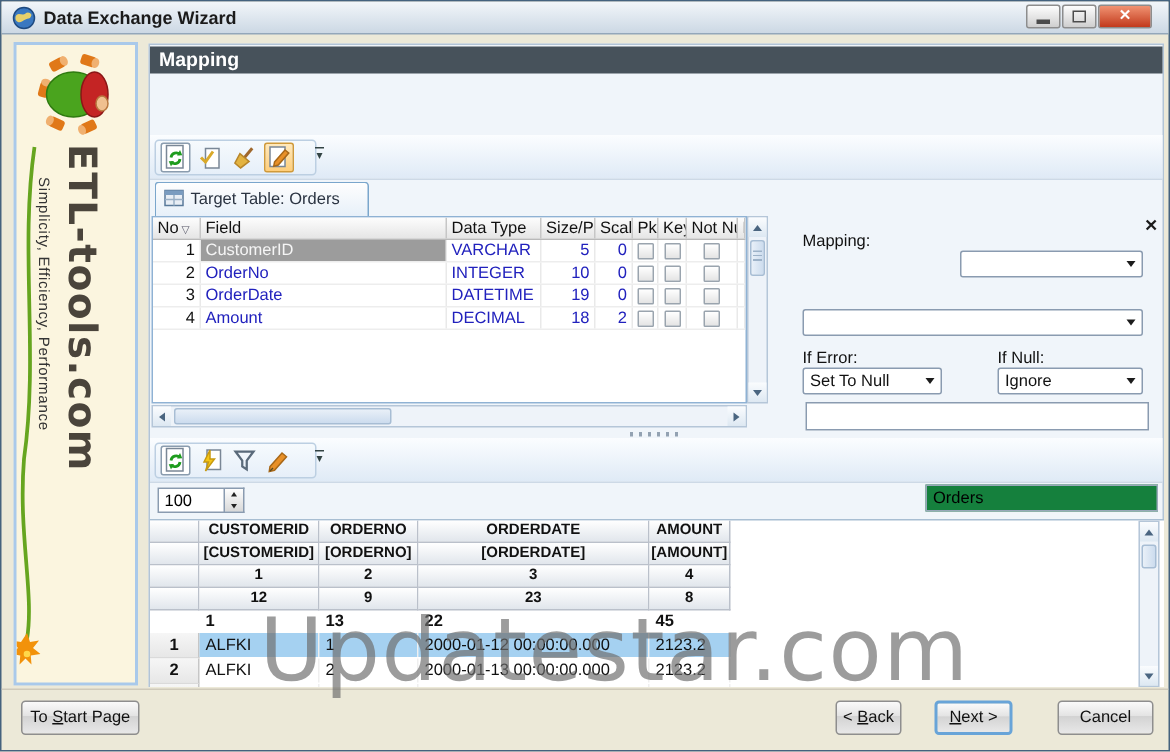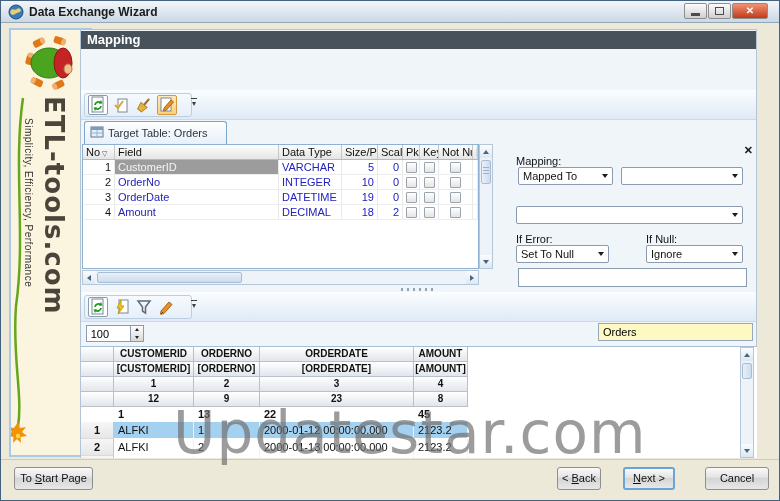--- a/index.html
+++ b/index.html
@@ -16,21 +16,21 @@
 
 .side{position:absolute;left:8px;top:27px;width:83px;height:429px;background:#fbf5df;border:2px solid #a9c9ea;overflow:hidden}
 .vtext{writing-mode:vertical-rl}
 .brand{position:absolute;left:28px;top:66px;height:360px;font-family:"DejaVu Sans",sans-serif;font-size:26px;font-weight:bold;color:#4a443b;letter-spacing:1px}
 .tagline{position:absolute;left:12px;top:88px;height:280px;font-size:10px;color:#333;letter-spacing:.5px}
 
 .btn{position:absolute;height:23px;border:1px solid #8e8e8e;border-radius:3px;background:linear-gradient(#fafafa,#e3e3e3 45%,#d3d3d3 46%,#e8e8e8);font-size:11px;color:#111;text-align:center;line-height:21px;cursor:default}
 .btn.focus{border:2px solid #68a4d8;line-height:19px}
 .mn{text-decoration:underline}
 
-.main{position:absolute;left:79px;top:28px;width:677px;height:429px;background:#f0f5fa;border:1px solid #b2c4d6}
+.main{position:absolute;left:98px;top:28px;width:677px;height:429px;background:#f0f5fa;border:1px solid #b2c4d6}
 .stephdr{position:absolute;left:0;top:1px;width:675px;height:18px;background:#47525b;color:#fff;font-size:13px;font-weight:bold;line-height:18px;padding-left:6px}
 .stepdesc{position:absolute;left:0;top:19px;width:675px;height:41px;background:#cae4c2;padding:5px 0 0 8px}
 
 .tb{position:absolute;left:0;width:675px;height:30px;background:linear-gradient(#fbfdff,#dfeaf6);border-bottom:1px solid #cdd9e6}
 .tbg{position:absolute;left:3px;top:3px;height:24px;border:1px solid #bccfe2;border-radius:3px;background:linear-gradient(#f6fafd,#e6eff9);display:flex;align-items:center;gap:3px;padding:1px 14px 1px 3px}
 .ti{width:20px;height:20px;display:flex;align-items:center;justify-content:center;border-radius:2px}
 .ti.boxed{border:1px solid #8a9cae;background:#fff}
 .ti.on{border:1px solid #d09a3a;background:linear-gradient(#ffe9bd,#ffce7a)}
 .ovf{position:absolute;right:2px;top:5px;width:10px;text-align:center;font-size:8px;color:#344;line-height:7px}
 .ovfbar{width:6px;height:1px;background:#344;margin:0 auto 1px}
@@ -70,21 +70,21 @@
 .tbox{position:absolute;border:1px solid #8a9bb0;background:#fff}
 .px{position:absolute;right:5px;top:0;font-size:11px;font-weight:bold;color:#1a1a1a;cursor:default}
 
 .dots{width:36px;height:3px;margin:0 auto;background:repeating-linear-gradient(90deg,#93a2b2 0 2px,transparent 2px 6px)}
 
 .spini{position:absolute;left:5px;top:295px;width:45px;height:17px;border:1px solid #8a9bb0;font:11px "Liberation Sans",sans-serif;text-align:right;padding-right:21px}
 .spinb{position:absolute;left:50px;top:295px;width:13px;height:17px;display:flex;flex-direction:column;border:1px solid #8a9bb0;border-left:none;background:linear-gradient(#fefefe,#d8d8d8)}
 .sb{flex:1;display:flex;align-items:center;justify-content:center}
 .tu{width:0;height:0;border-left:2.5px solid transparent;border-right:2.5px solid transparent;border-bottom:3.5px solid #222}
 .td2{width:0;height:0;border-left:2.5px solid transparent;border-right:2.5px solid transparent;border-top:3.5px solid #222}
-.ordin{position:absolute;left:517px;top:293px;width:155px;height:18px;border:1px solid #98a8ba;font:11px "Liberation Sans",sans-serif;padding-left:4px;background:#fef9c3}
+.ordin{position:absolute;left:517px;top:293px;width:155px;height:18px;border:1px solid #98a8ba;font:11px "Liberation Sans",sans-serif;padding-left:4px;background:#15803d}
 
 .gwrap{position:absolute;left:0;top:316px;width:676px;height:112px;background:#fff;border-top:1px solid #a8bed2;overflow:hidden}
 .grow{display:flex}
 .gh{height:15px;background:linear-gradient(#fff,#e1e6ec);border-right:1px solid #bac0ca;border-bottom:1px solid #bac0ca;font-weight:bold;font-size:10px;text-align:center;line-height:14px;overflow:hidden;white-space:nowrap}
 .gofs{height:15px;font-weight:bold;line-height:15px;padding-left:4px}
 .gd{height:16px;line-height:16px;padding-left:4px;border-right:1px solid #efefef;overflow:hidden;white-space:nowrap}
 .ggut{width:33px;background:linear-gradient(#f6f6f6,#e7e7e7);border-right:1px solid #c6c6c6;border-bottom:1px solid #dadada;font-weight:bold;text-align:center;line-height:16px}
 .g0{width:33px}.g1{width:80px}.g2{width:66px}.g3{width:154px}.g4{width:54px}
 .selrow .gd{background:#a5d1f1}
 
@@ -303,26 +303,20 @@
         </div>
       <div class="hthumb" style="width:145px"></div>
       <div class="sarr" style="margin-left:auto">
           <i class="t-r"></i>
         </div>
     </div>
 
     <div class="abs" style="left:414px;top:114px;width:263px;height:146px">
       <span class="px">✕</span>
       <span class="lbl" style="left:21px;top:11px">Mapping:</span>
-      <div class="combo" style="left:23px;top:23px;width:95px">
-        <span class="cv">Mapped To</span>
-          <span class="ca">
-            <i class="tdn"></i>
-          </span>
-      </div>
       <div class="combo" style="left:126px;top:23px;width:122px">
         <span class="cv"></span>
           <span class="ca">
             <i class="tdn"></i>
           </span>
       </div>
       <div class="combo" style="left:21px;top:62px;width:227px">
         <span class="cv"></span>
           <span class="ca">
             <i class="tdn"></i>

